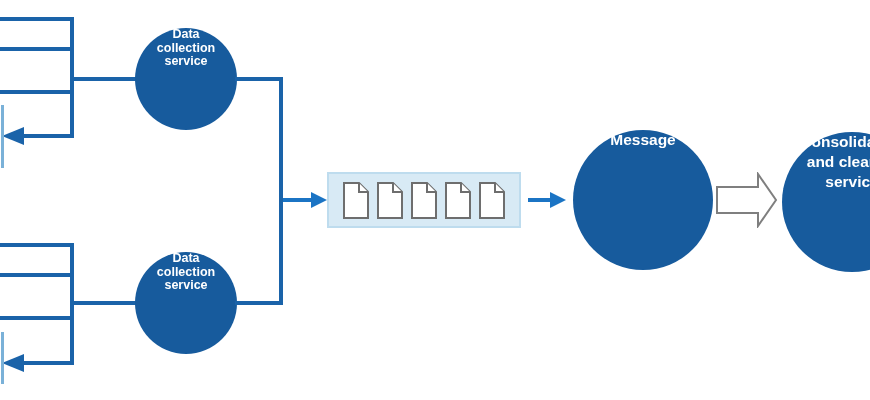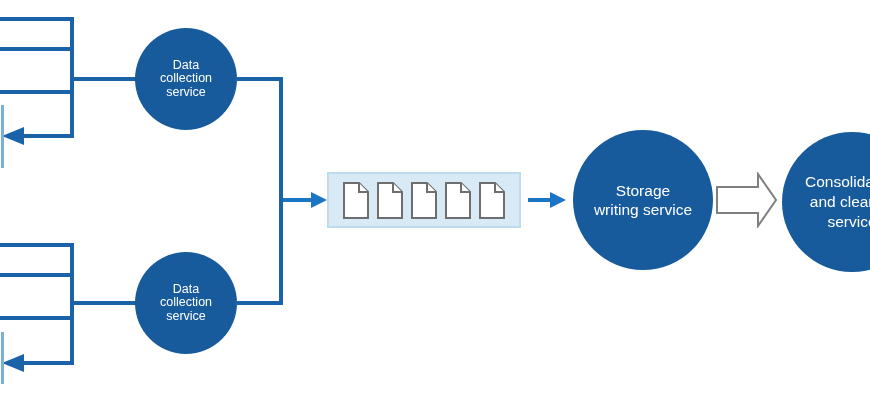--- a/index.html
+++ b/index.html
@@ -6,21 +6,21 @@
   #canvas{
     position:relative;width:870px;height:400px;background:#fff;overflow:hidden;
     font-family:"Liberation Sans",sans-serif;
   }
   
   .hline{position:absolute;height:4px;background:var(--line-blue,#1a63a9);}
   .vline{position:absolute;width:4px;background:var(--line-blue,#1a63a9);}
   .lite-vline{position:absolute;width:3px;background:var(--light-blue,#7ab1d8);}
   .tri-left{position:absolute;width:0;height:0;border-top:9px solid transparent;border-bottom:9px solid transparent;border-right:22px solid var(--line-blue,#1a63a9);}
   .tri-right{position:absolute;width:0;height:0;border-top:8px solid transparent;border-bottom:8px solid transparent;border-left:16px solid var(--arrow-bright,#1b74c4);}
-  .node-circle{position:absolute;border-radius:50%;background:var(--node-fill,#175b9d);display:flex;align-items:center;justify-content:center;text-align:center;color:var(--node-text,#fff);font-weight:normal;}
+  .node-circle{position:absolute;border-radius:50%;background:var(--node-fill,#175b9d);display:flex;align-items:flex-start;justify-content:center;text-align:center;color:var(--node-text,#fff);font-weight:bold;}
   .node-circle .label span{display:block;}
 
   
   .src-t-row1{top:17px;left:0;width:74px;}
   .src-t-row2{top:47px;left:0;width:74px;}
   .src-t-row3{top:90px;left:0;width:74px;}
   .src-t-bus{left:70px;top:17px;height:121px;}
   .src-t-conn{top:77px;left:70px;width:66px;}
   .src-t-ret-line{left:20px;top:134px;width:54px;}
   .src-t-ret-head{left:2px;top:127px;}
@@ -130,22 +130,21 @@
           <path d="M16 1 V10 H25"></path>
         </svg>
       </span>
   </div>
 
   <div class="q-out-line"></div>
   <div class="tri-right q-out-head"></div>
 
   <div class="node-circle storage">
     <div class="label">
-      <span>Storage</span>
-      <span>writing service</span>
+      <span>Message</span>
     </div>
   </div>
 
   <svg class="block-arrow" viewBox="0 0 62 56">
     <polygon points="1,15 42,15 42,2 60,28 42,54 42,41 1,41"></polygon>
   </svg>
 
   <div class="node-circle consolidation">
     <div class="label">
       <span>Consolidation</span>

